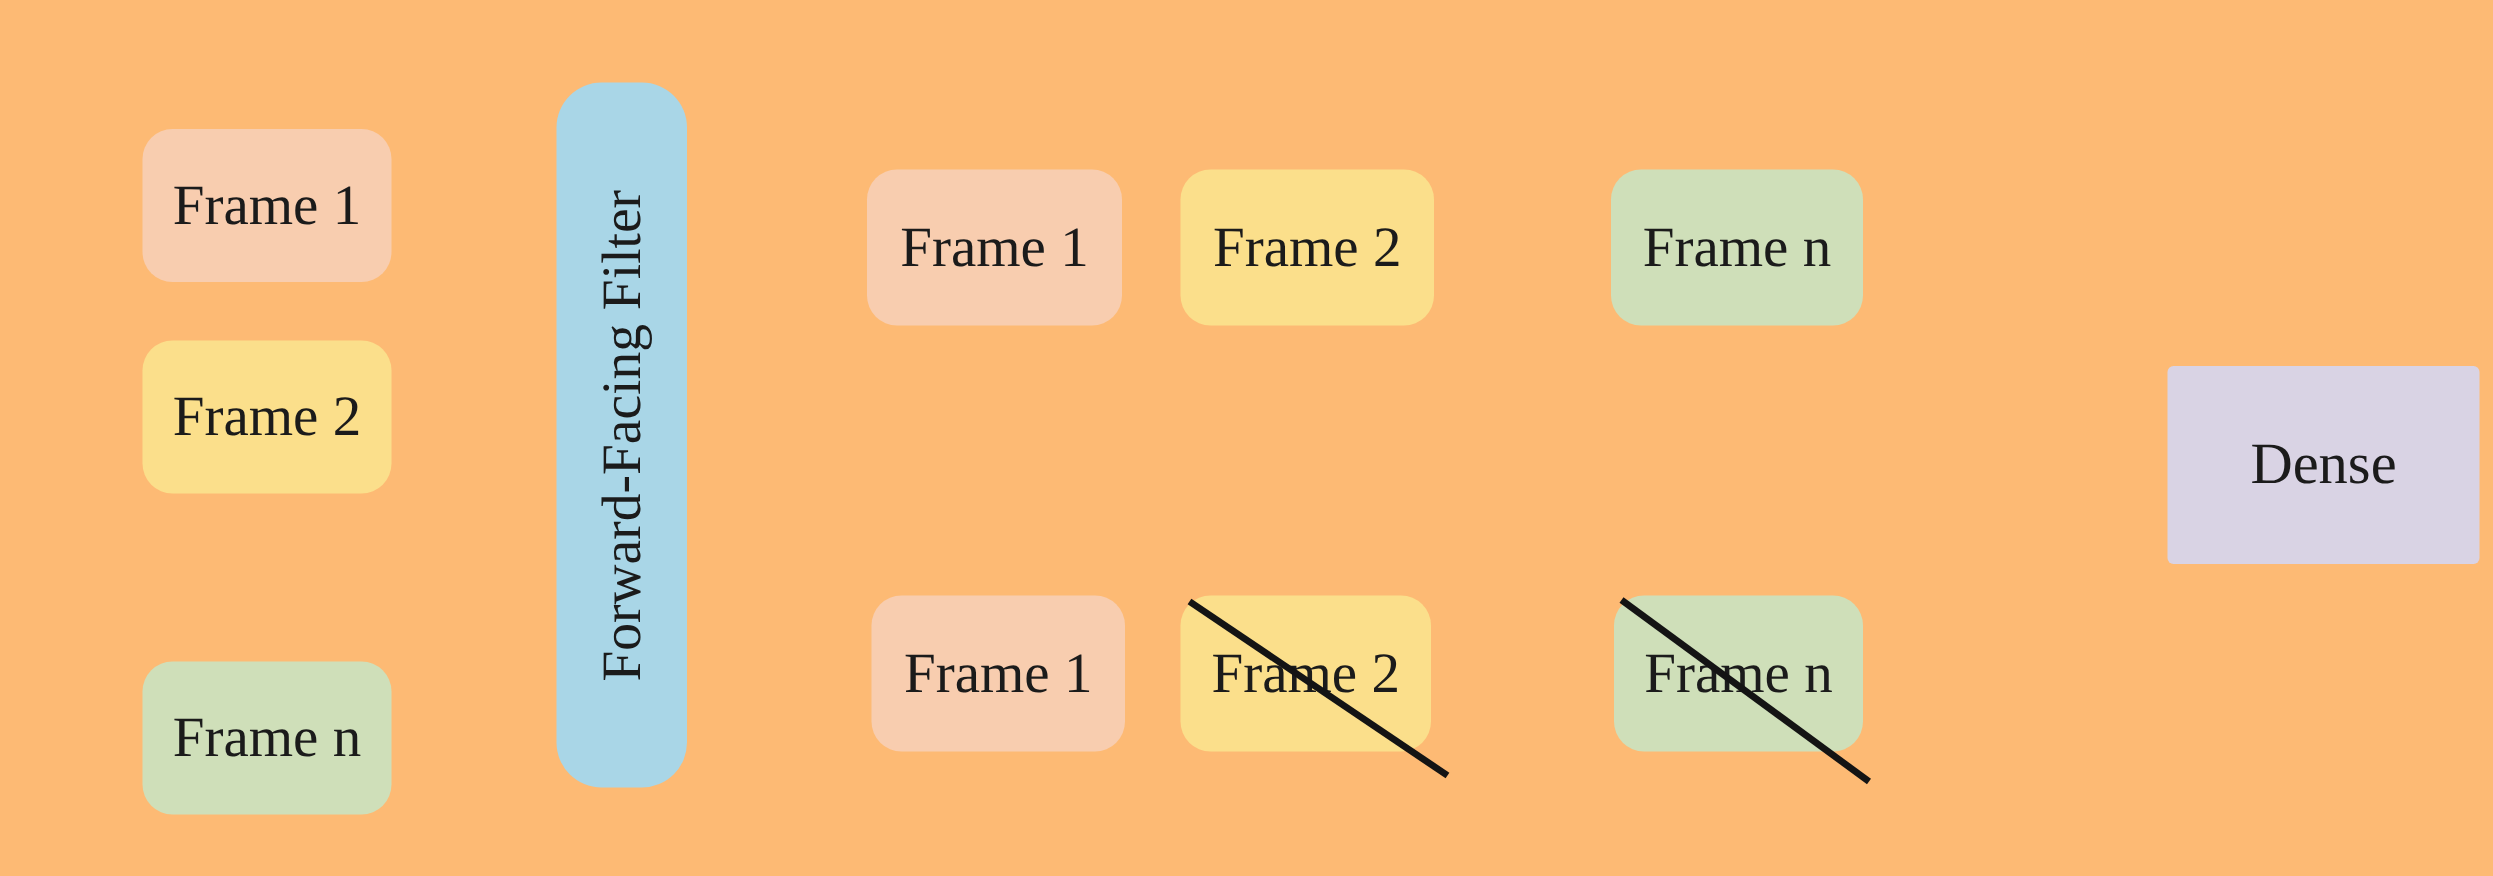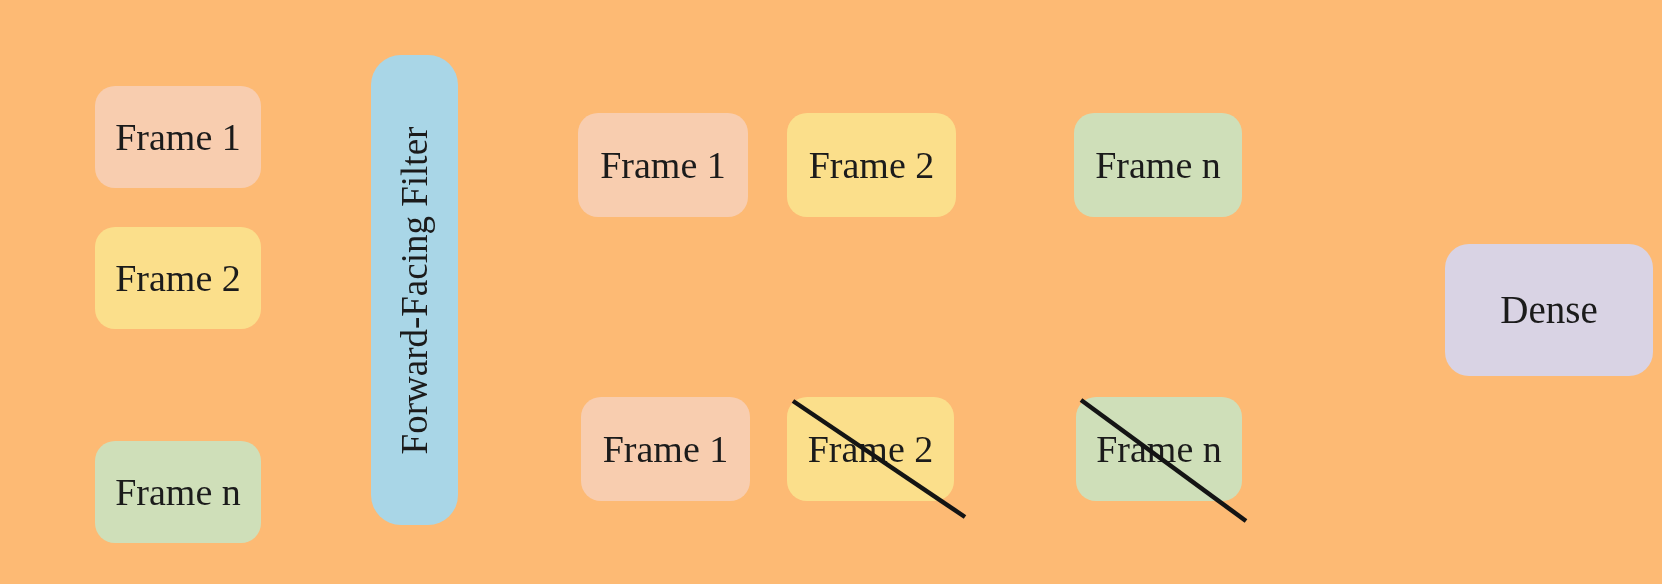--- a/index.html
+++ b/index.html
@@ -29,21 +29,21 @@
   #filterbox .lbl{transform:rotate(-90deg);font-size:37px;}
   
   #t1{left:578px;top:113px;width:170px;height:104px;background:#F8CDAF;}
   #t2{left:787px;top:113px;width:169px;height:104px;background:#FBDF8B;}
   #tn{left:1074px;top:113px;width:168px;height:104px;background:#CFDFB9;}
   
   #b1{left:581px;top:397px;width:169px;height:104px;background:#F8CDAF;}
   #b2{left:787px;top:397px;width:167px;height:104px;background:#FBDF8B;}
   #bn{left:1076px;top:397px;width:166px;height:104px;background:#CFDFB9;}
   
-  #dense{left:1445px;top:244px;width:208px;height:132px;background:#D9D3E4;border-radius:24px;
+  #dense{left:1445px;top:244px;width:208px;height:132px;background:#D9D3E4;border-radius:4px;
          flex-direction:column;font-size:39px;line-height:1.12;}
   #dense .line{display:block;text-align:center;}
   
   .slash{
     position:absolute;left:0;top:0;
     overflow:visible;pointer-events:none;
   }
   .slash line{stroke:#141414;stroke-width:4.5;stroke-linecap:butt;}
 </style>
 </head>

